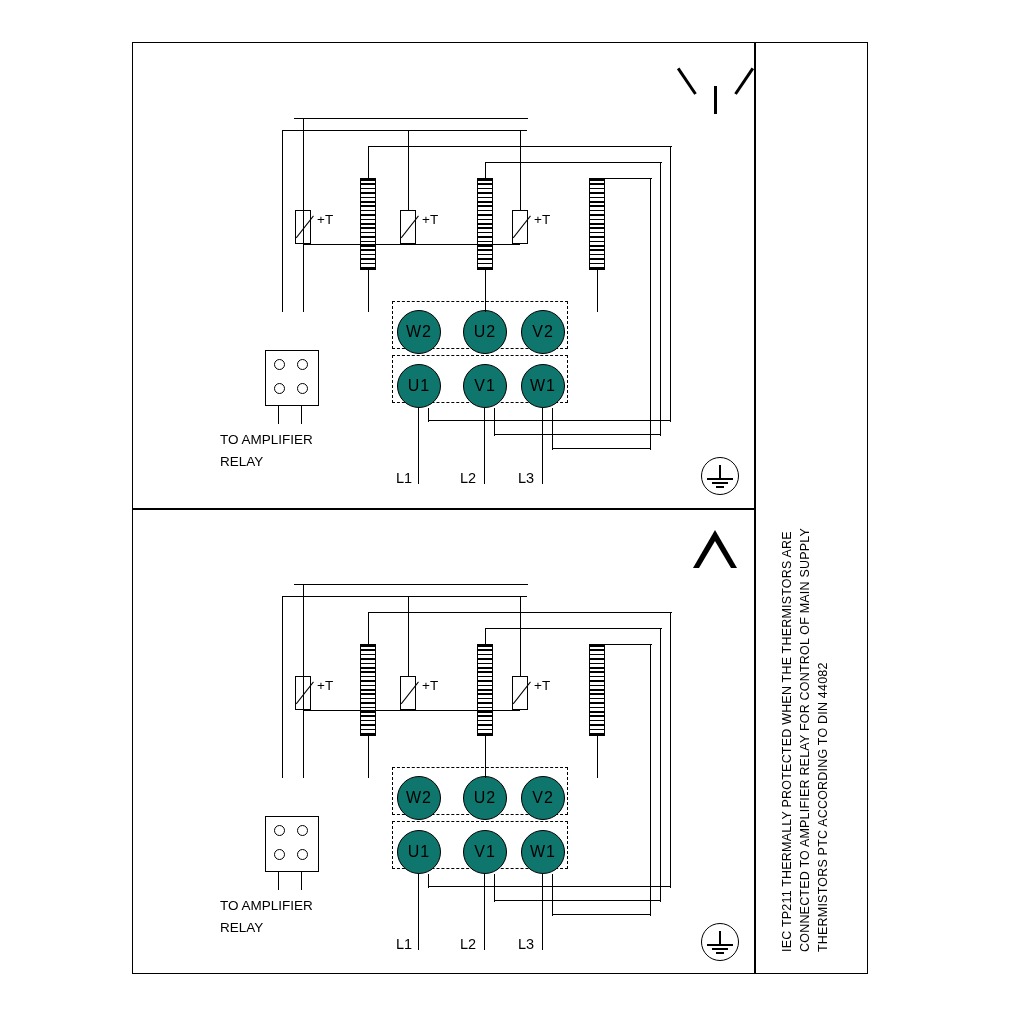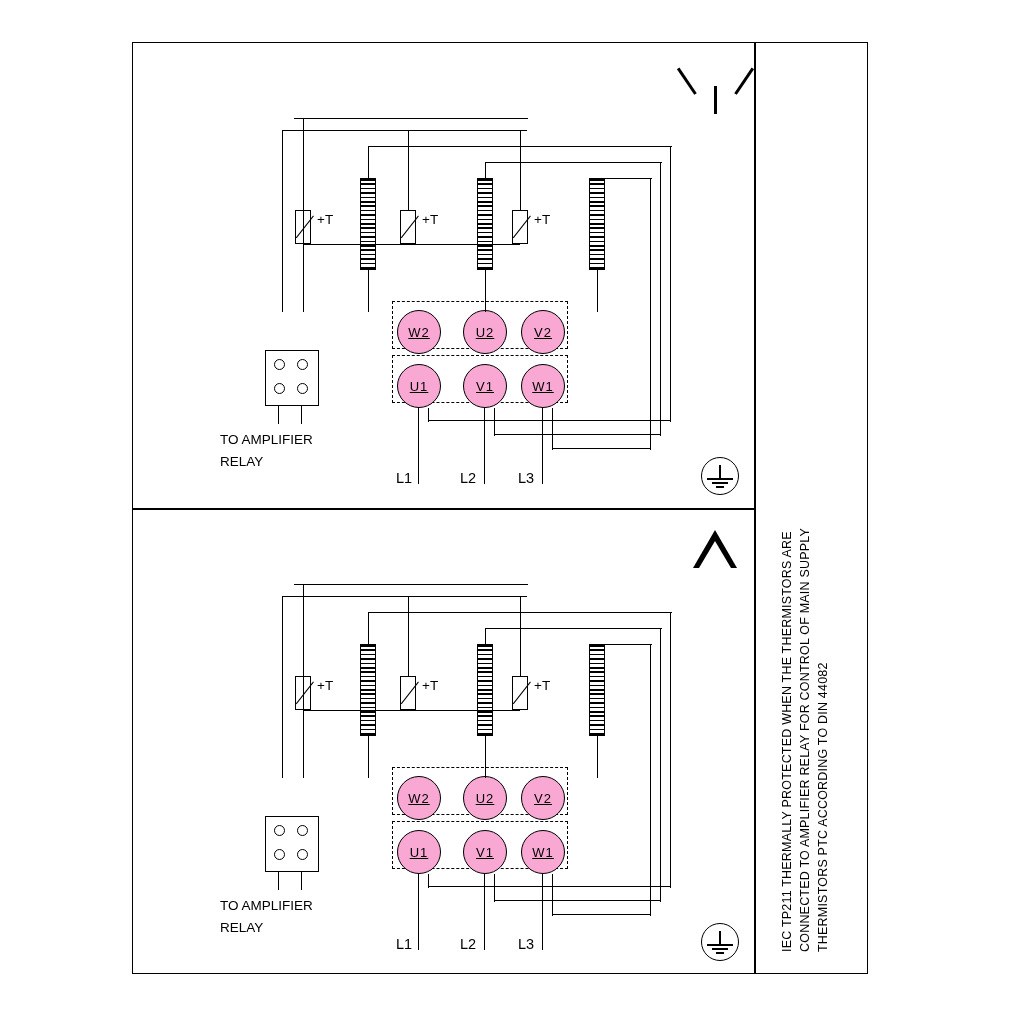--- a/index.html
+++ b/index.html
@@ -118,28 +118,27 @@
     background: #000;
     transform: translateY(-50%) rotate(-52deg);
   }
 
   .term {
     position: absolute;
     width: 44px;
     height: 44px;
     border: 1.5px solid #000;
     border-radius: 50%;
-    background: #f9a8d4;
-    box-sizing: border-box;
-    font-size: 13px;
+    background: #0f766e;
+    box-sizing: border-box;
+    font-size: 16px;
     letter-spacing: 1px;
     display: flex;
     align-items: center;
     justify-content: center;
-    text-decoration: underline;
   }
 
   .dash-box {
     position: absolute;
     border: 1.3px dashed #000;
     box-sizing: border-box;
   }
 
   .conn-block {
     position: absolute;

